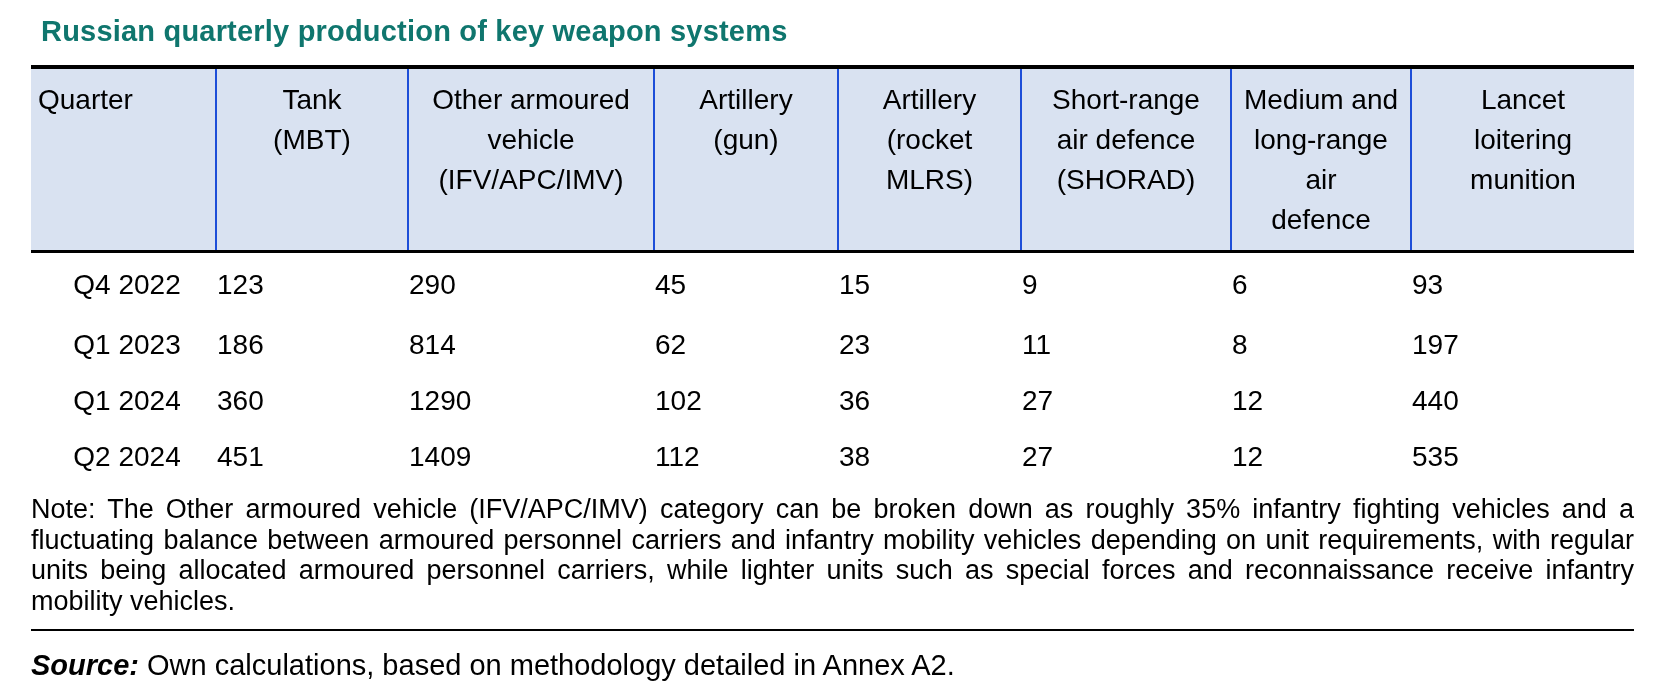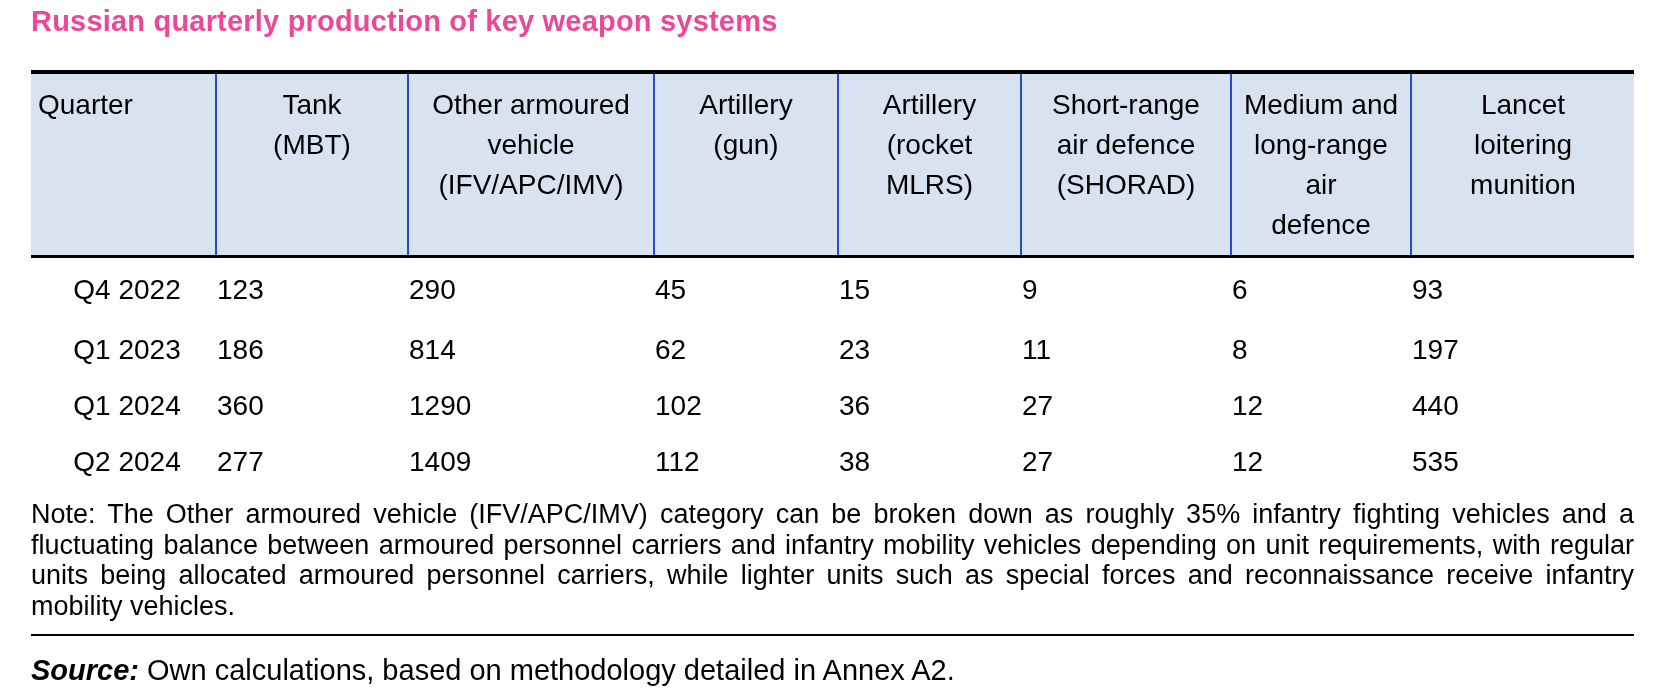--- a/index.html
+++ b/index.html
@@ -13,29 +13,29 @@
     width: 1666px;
     height: 698px;
     box-sizing: border-box;
     padding: 5px 31px 0 31px;
     background: #ffffff;
     overflow: hidden;
   }
   .doc-title {
     font-size: 29px;
     font-weight: bold;
-    color: #ec4899;
-    margin: 0;
+    color: #0f766e;
+    margin: 10px;
     letter-spacing: 0.2px;
   }
   table.prod-table {
     border-collapse: collapse;
     table-layout: fixed;
     width: 1603px;
-    margin-top: 32px;
+    margin-top: 17px;
   }
   table.prod-table th {
     background: #d9e2f1;
     border-top: 4px solid #000000;
     border-bottom: 3px solid #000000;
     font-weight: normal;
     font-size: 28px;
     line-height: 40px;
     text-align: center;
     vertical-align: top;
@@ -154,21 +154,21 @@
         <td>360</td>
         <td>1290</td>
         <td>102</td>
         <td>36</td>
         <td>27</td>
         <td>12</td>
         <td>440</td>
       </tr>
       <tr>
         <td class="row-label">Q2 2024</td>
-        <td>277</td>
+        <td>451</td>
         <td>1409</td>
         <td>112</td>
         <td>38</td>
         <td>27</td>
         <td>12</td>
         <td>535</td>
       </tr>
     </tbody>
   </table>
 

